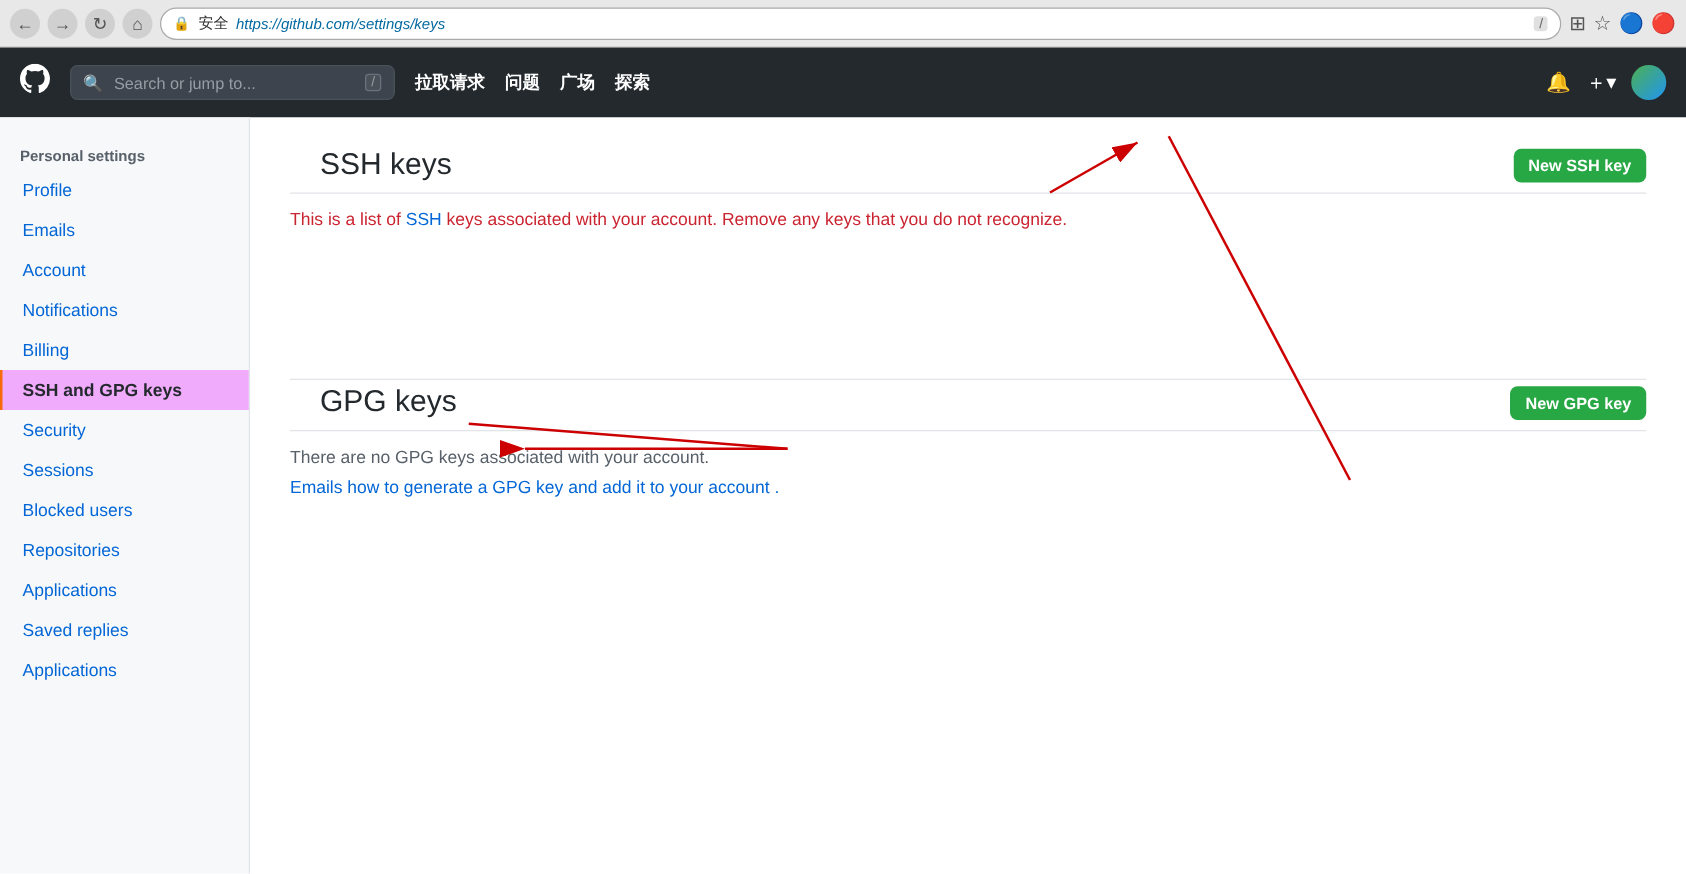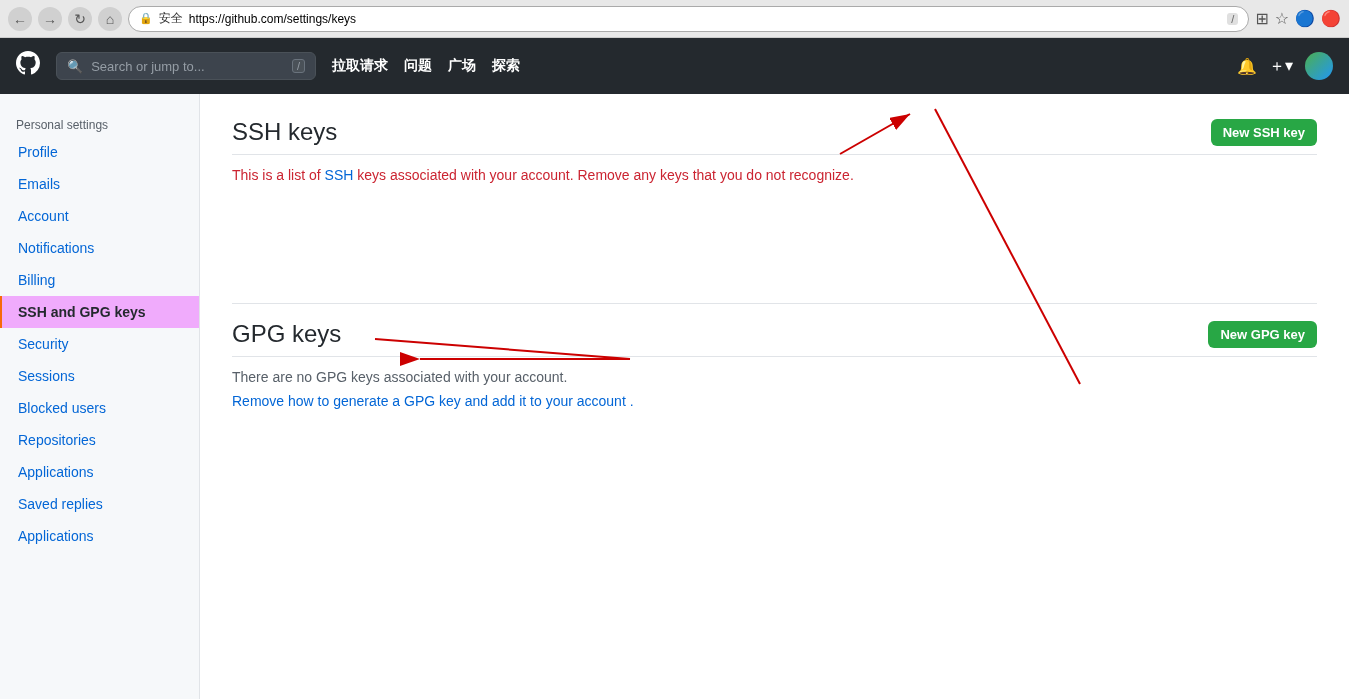--- a/index.html
+++ b/index.html
@@ -32,21 +32,21 @@
       border-radius: 13px;
       background: #fff;
       display: flex;
       align-items: center;
       padding: 0 10px;
       font-size: 12px;
       color: #333;
       gap: 6px;
     }
     .browser-address-bar .lock-icon { color: #1a7f37; font-size: 11px; }
-    .browser-address-bar .url { color: #000000; flex: 1; }
+    .browser-address-bar .url { color: #0369a1; flex: 1; font-style: italic; }
     .browser-address-bar .kbd { background: #e0e0e0; border-radius: 3px; padding: 0 4px; font-size: 11px; color: #666; }
     .browser-right-icons { display: flex; align-items: center; gap: 6px; }
     .browser-right-icons span { font-size: 16px; color: #555; cursor: pointer; }
 
     
     .gh-header {
       background: #24292e;
       height: 56px;
       display: flex;
       align-items: center;
@@ -114,21 +114,21 @@
     
     .sidebar {
       width: 200px;
       min-width: 200px;
       border-right: 1px solid #e1e4e8;
       padding: 16px 0;
       background: #f6f8fa;
     }
     .sidebar-heading {
       font-size: 12px;
-      font-weight: 400;
+      font-weight: 700;
       color: #586069;
       padding: 8px 16px 4px;
       text-transform: none;
     }
     .sidebar-item {
       display: block;
       padding: 8px 16px;
       color: #0366d6;
       text-decoration: none;
       font-size: 14px;
@@ -156,20 +156,21 @@
       align-items: center;
       justify-content: space-between;
       margin-bottom: 12px;
       padding-bottom: 8px;
       border-bottom: 1px solid #e1e4e8;
     }
     .section-title {
       font-size: 24px;
       font-weight: 300;
       color: #24292e;
+      margin-left: 24px;
     }
     .btn-green {
       background: #28a745;
       color: #fff;
       border: none;
       border-radius: 6px;
       padding: 6px 12px;
       font-size: 13px;
       font-weight: 700;
       cursor: pointer;
@@ -185,21 +186,21 @@
     .check-guide {
       margin: 24px 0 8px;
       font-size: 14px;
       color: #cb2431;
     }
     .check-guide a { color: #0366d6; text-decoration: none; }
 
     
     .gpg-section {
       margin-top: 32px;
-      padding-top: 16px;
+      padding-top: 4px;
       border-top: 1px solid #e1e4e8;
     }
     .gpg-no-keys {
       margin-top: 12px;
       color: #586069;
       font-size: 14px;
     }
     .gpg-link {
       display: block;
       margin-top: 8px;
@@ -307,20 +308,20 @@
     <div style="height: 80px;"></div>
 
 
     <div class="gpg-section">
       <div class="section-header">
         <h2 class="section-title">GPG keys</h2>
         <button class="btn-green">New GPG key</button>
       </div>
       <p class="gpg-no-keys">There are no GPG keys associated with your account.</p>
       <a href="#" class="gpg-link">
-        <span>Remove how to </span>
+        <span>Emails how to </span>
         <span>generate a GPG key and add it to your account</span>
         <span>.</span>
       </a>
     </div>
 
   </div>
 </div>
 
 </body></html>

